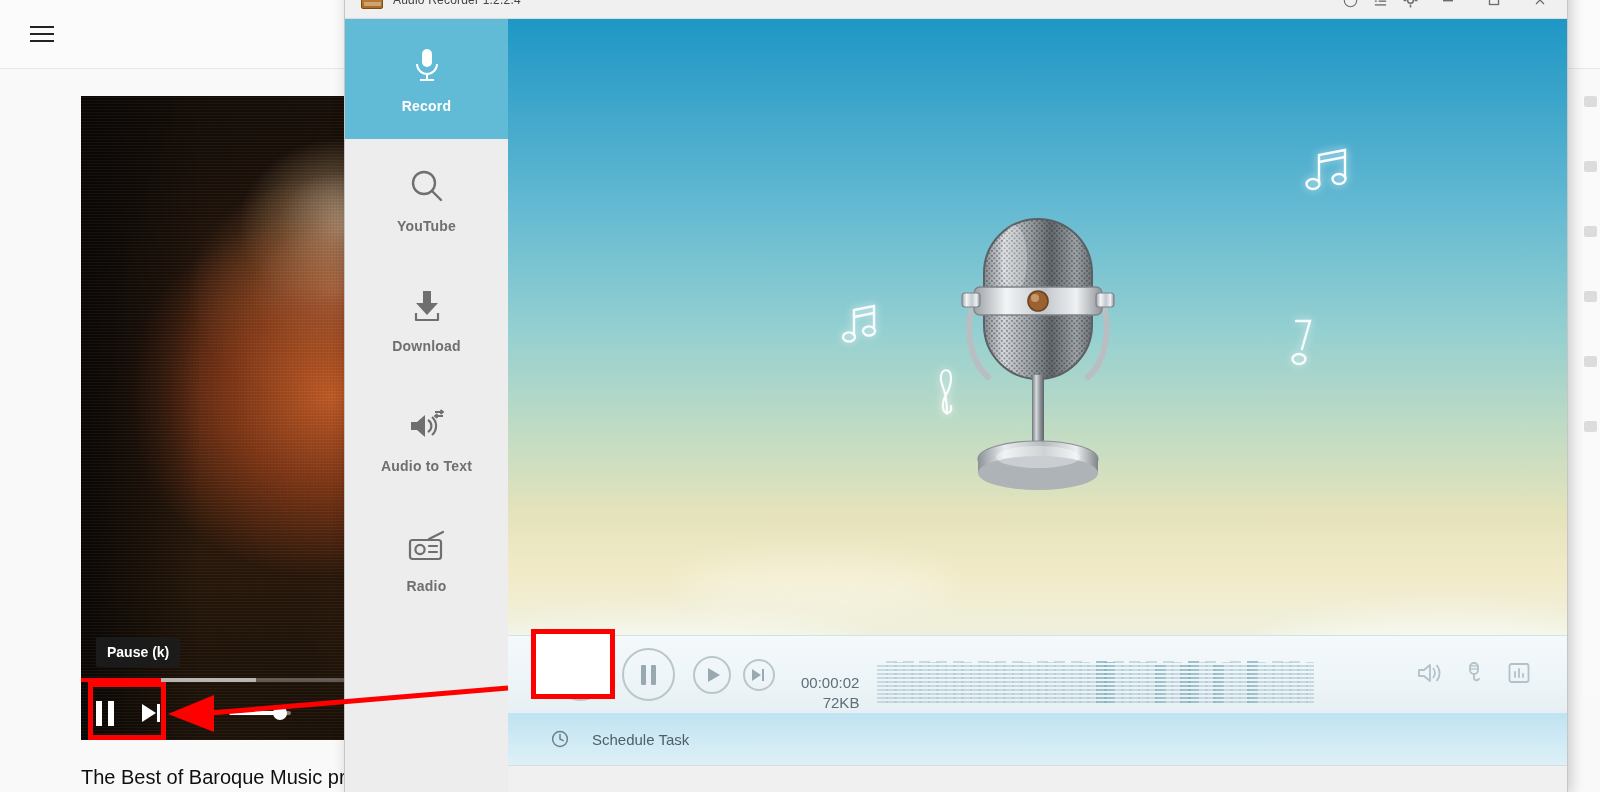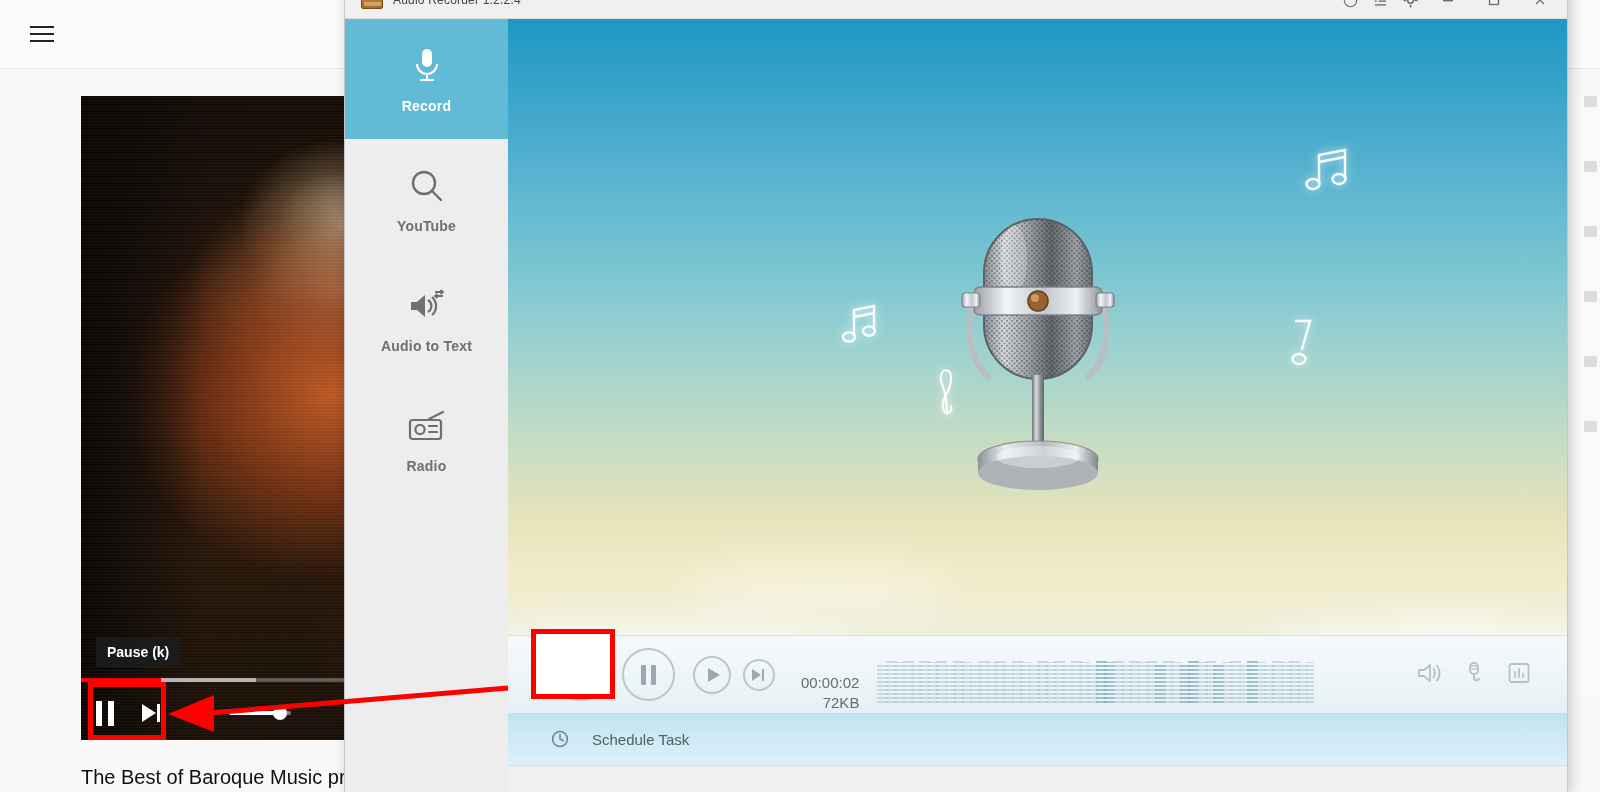--- a/index.html
+++ b/index.html
@@ -412,20 +412,30 @@
       <div class="nav-item">
         <div class="nav-icon">
           <svg width="36" height="36" viewBox="0 0 36 36">
             <circle cx="15" cy="15" r="11" fill="none" stroke="#6f6f6f" stroke-width="2.4"></circle>
             <line x1="23" y1="23" x2="32" y2="32" stroke="#6f6f6f" stroke-width="2.4" stroke-linecap="round"></line>
           </svg>
         </div>
         <div class="nav-label">YouTube</div>
       </div>
 
+      <div class="nav-item">
+        <div class="nav-icon">
+          <svg width="36" height="34" viewBox="0 0 36 34">
+            <rect x="14" y="2" width="8" height="13" fill="#6f6f6f"></rect>
+            <path d="M7 14 L18 26 L29 14 Z" fill="#6f6f6f"></path>
+            <path d="M7 24 L7 31 L29 31 L29 24" fill="none" stroke="#6f6f6f" stroke-width="2.2" stroke-linejoin="round"></path>
+          </svg>
+        </div>
+        <div class="nav-label">Download</div>
+      </div>
 
       <div class="nav-item">
         <div class="nav-icon">
           <svg width="40" height="36" viewBox="0 0 40 36">
             <path d="M4 14 L10 14 L18 7 L18 29 L10 22 L4 22 Z" fill="#6f6f6f"></path>
             <path d="M21 12 a7 7 0 0 1 0 12" fill="none" stroke="#6f6f6f" stroke-width="2.2"></path>
             <path d="M25 9 a12 12 0 0 1 0 18" fill="none" stroke="#6f6f6f" stroke-width="2.2"></path>
             <g stroke="#6f6f6f" stroke-width="1.8" fill="none">
               <path d="M28 4 L36 4 M33.5 2 L36 4 L33.5 6"></path>
               <path d="M36 8 L28 8 M30.5 6 L28 8 L30.5 10"></path>

